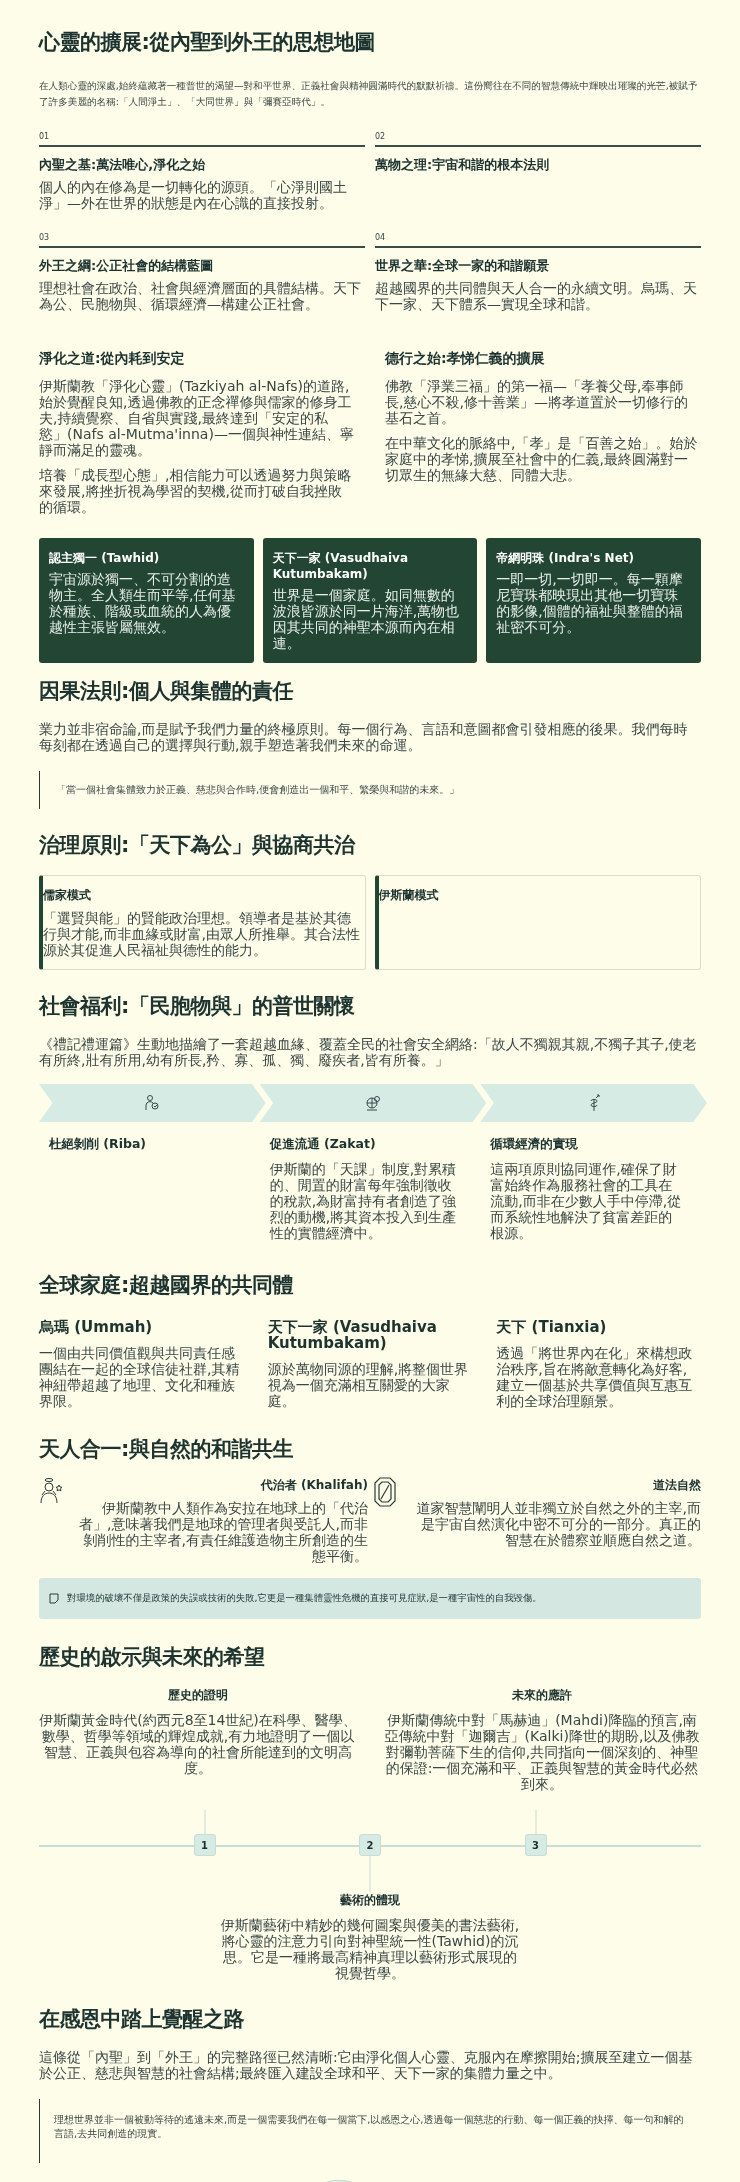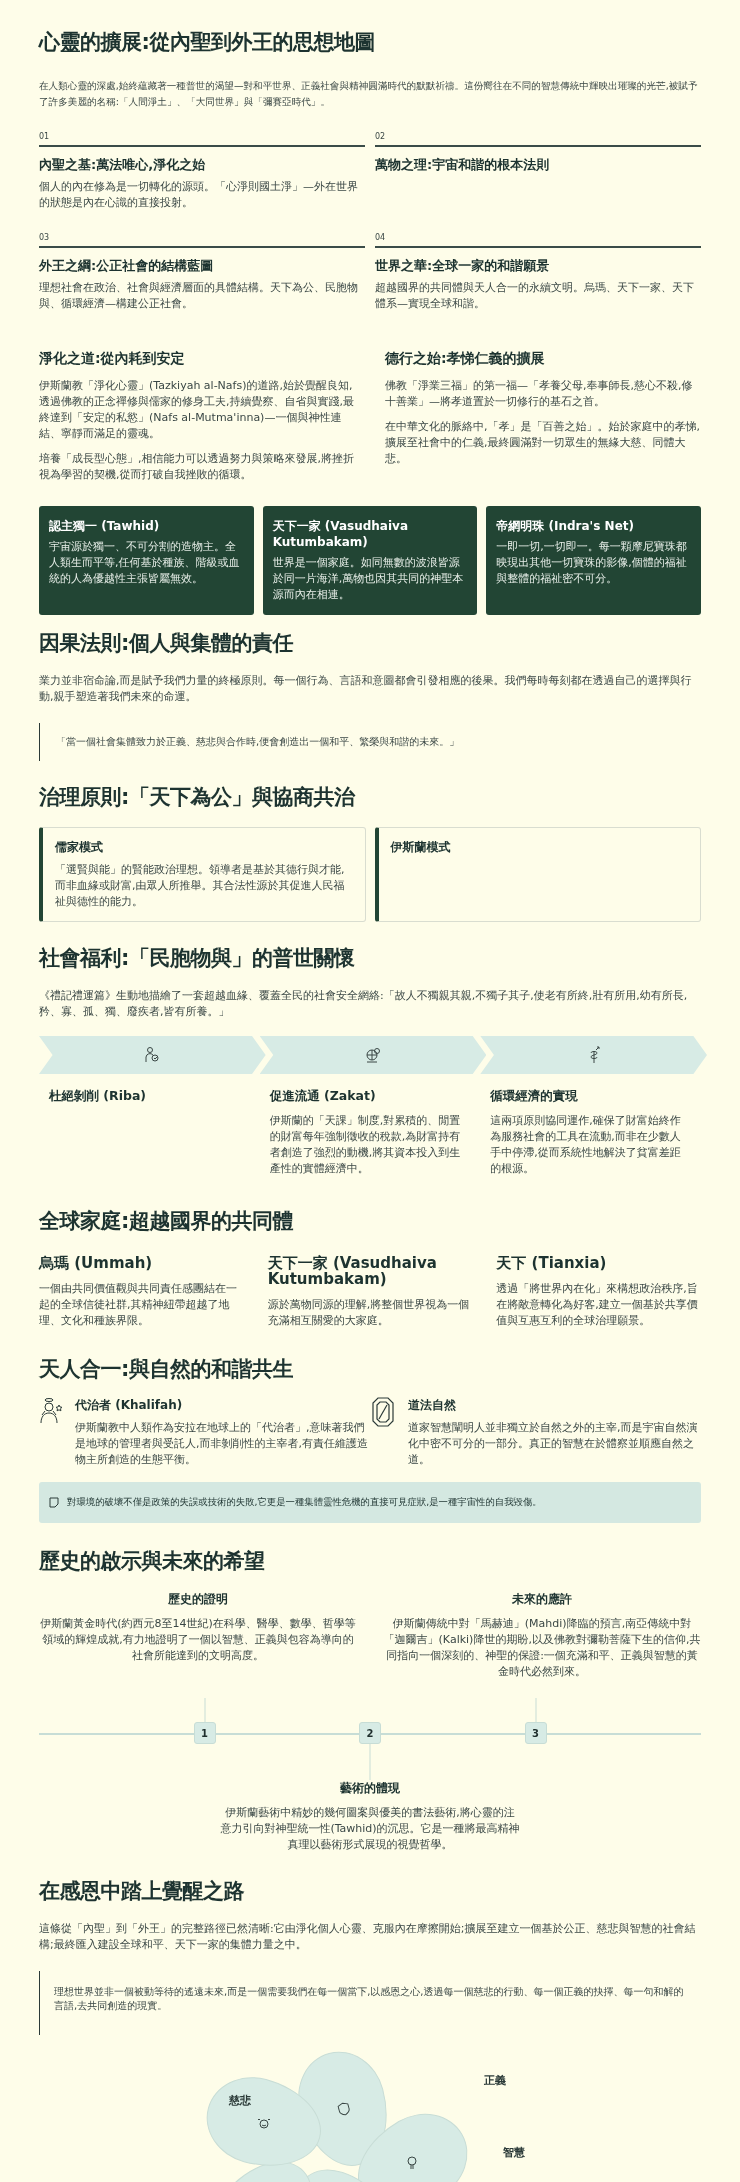--- a/index.html
+++ b/index.html
@@ -7,56 +7,56 @@
   body {
     width: 740px;
     font-family: "DejaVu Sans", "Liberation Sans", sans-serif;
     color: #1f2f2d;
     padding: 0 39px;
   }
   .h1 { font-size: 21px; font-weight: bold; color: #1d3330; padding-top: 28px; letter-spacing: -0.5px; }
   .lead { font-size: 9.6px; line-height: 16px; color: #3a4745; margin-top: 22px; }
   .h2 { font-size: 21px; font-weight: bold; color: #1d3330; letter-spacing: -0.5px; }
   .h3 { font-size: 13px; font-weight: bold; color: #1d3330; }
-  p, .txt { font-size: 11px; line-height: 16px; color: #3a4745; }
+  p, .txt { font-size: 14px; line-height: 16px; color: #3a4745; }
 
   
   .numgrid { display: grid; grid-template-columns: 1fr 1fr; column-gap: 10px; row-gap: 22px; margin-top: 22px; }
   .numitem .num { font-size: 8px; color: #3a4745; }
   .numitem .rule { height: 2px; background: #3a4c48; margin-top: 4px; }
   .numitem .h3 { margin-top: 9px; }
   .numitem p { margin-top: 5px; }
 
   .twocol { display: grid; grid-template-columns: 1fr 1fr; column-gap: 30px; margin-top: 38px; }
   .twocol .h3 { font-size: 14px; margin-bottom: 10px; }
   .twocol p { margin-bottom: 9px; }
 
   .darkcards { display: grid; grid-template-columns: 1fr 1fr 1fr; column-gap: 9px; margin-top: 14px; }
   .darkcard { background: #224534; border-radius: 3px; padding: 12px 10px; min-height: 102px; }
   .darkcard .t { color: #fff; font-size: 12px; font-weight: bold; line-height: 16px; }
-  .darkcard .d { color: #e8efe9; font-size: 11px; line-height: 16px; margin-top: 5px; }
+  .darkcard .d { color: #e8efe9; font-size: 14px; line-height: 16px; margin-top: 5px; }
 
   .sec { margin-top: 18px; }
   .sec .h2 { margin-bottom: 16px; }
   .quote { border-left: 1.5px solid #2b3a38; padding: 12px 16px; margin-top: 18px; font-size: 10px; color: #3a4745; }
 
   .modelgrid { display: grid; grid-template-columns: 1fr 1fr; column-gap: 9px; }
-  .model { border: 1px solid #d9ddd0; border-left: 4px solid #224534; border-radius: 3px; padding: 11px 12px; }
+  .model { border: 1px solid #d9ddd0; border-left: 4px solid #224534; border-radius: 3px; padding: 11px 0; }
   .model .h3 { font-size: 12px; margin-bottom: 6px; }
 
   .chevrons { display: grid; grid-template-columns: 1fr 1fr 1fr; column-gap: 0; margin-top: 2px; }
   .chev { height: 38px; background: #d7ebe5; clip-path: polygon(0 0, 94% 0, 100% 50%, 94% 100%, 0 100%, 6% 50%); display: flex; align-items: center; justify-content: center; margin-right: -6px; }
   .chevtexts { display: grid; grid-template-columns: 1fr 1fr 1fr; column-gap: 0; margin-top: 14px; }
   .chevtexts > div { padding: 0 16px 0 10px; }
   .chevtexts .h3 { font-size: 12.5px; margin-bottom: 8px; }
 
   .globalgrid { display: grid; grid-template-columns: 1fr 1fr 1fr; column-gap: 24px; margin-top: 20px; }
   .globalgrid .h3 { font-size: 15px; line-height: 16px; margin-bottom: 10px; font-weight: bold; }
 
-  .nature { display: grid; grid-template-columns: 1fr 1fr; column-gap: 4px; margin-top: 14px; }
+  .nature { display: grid; grid-template-columns: 1fr 1fr; column-gap: 4px; margin-top: 14px; text-align: right; }
   .natitem { display: flex; gap: 12px; }
   .natitem .ico { width: 24px; flex-shrink: 0; }
   .natitem .h3 { font-size: 12px; margin-bottom: 6px; }
   .notice { background: #d4e8e1; border-radius: 3px; padding: 14px 10px; margin-top: 14px; font-size: 9.4px; color: #1d3330; display: flex; gap: 8px; align-items: center; }
 
   .history { display: grid; grid-template-columns: 1fr 1fr; column-gap: 26px; margin-top: 16px; text-align: center; }
   .history .h3 { font-size: 12px; margin-bottom: 8px; }
   .timeline { position: relative; height: 100px; margin-top: 0; }
   .tl-line { position: absolute; left: 0; right: 0; top: 53px; height: 1.5px; background: #c7ddd6; }
   .tl-node { position: absolute; top: 42px; width: 22px; height: 22px; background: #d7ebe5; border: 1px solid #c7ddd6; border-radius: 3px; font-size: 10px; font-weight: bold; display: flex; align-items: center; justify-content: center; transform: translateX(-50%); }

